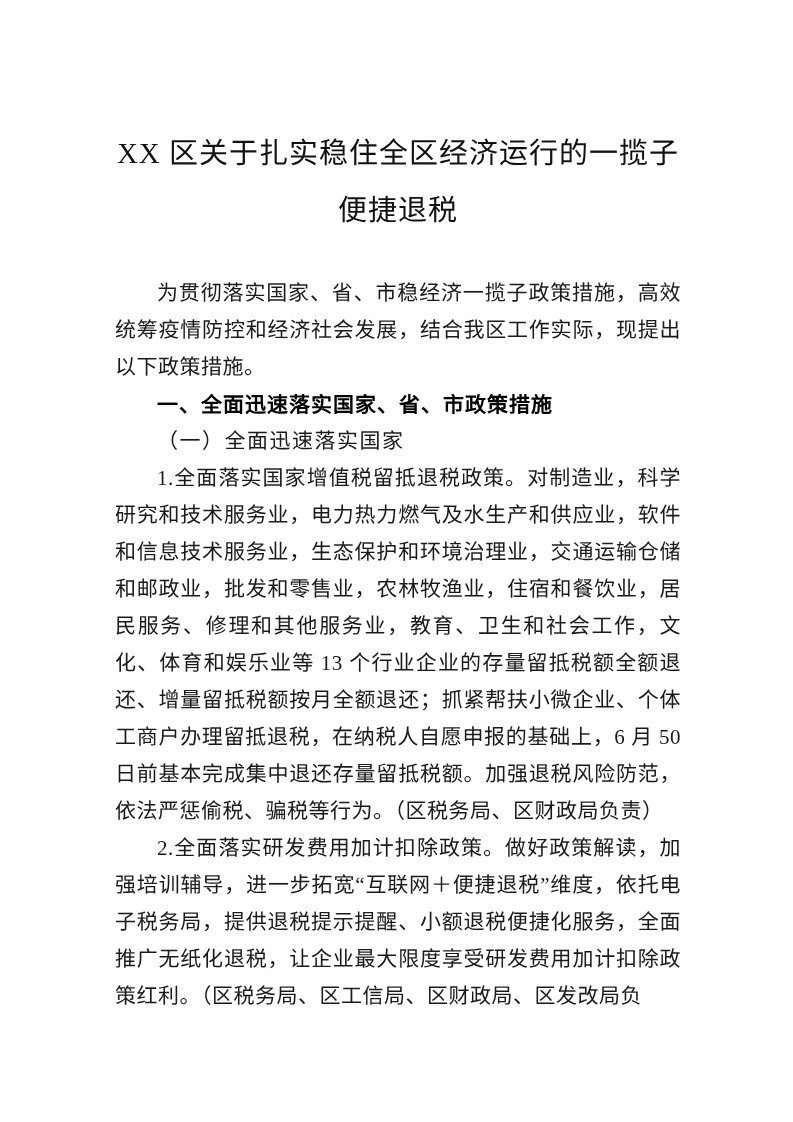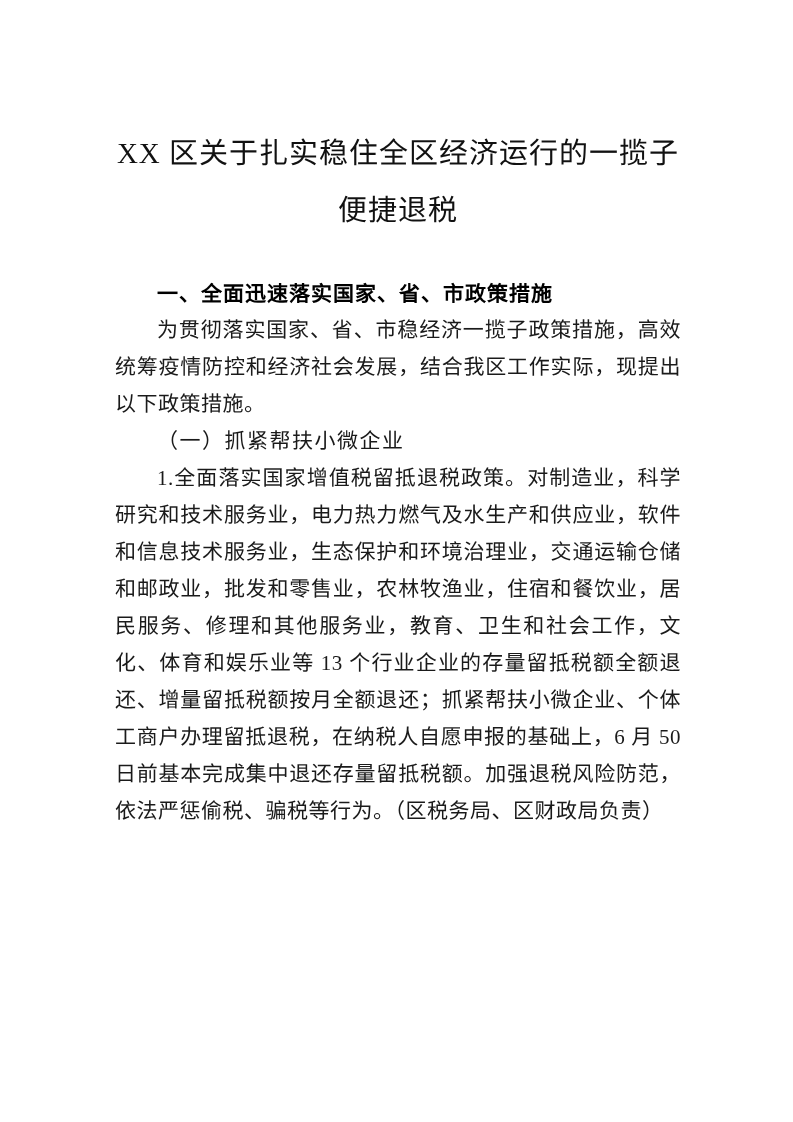--- a/index.html
+++ b/index.html
@@ -58,22 +58,23 @@
 </head>
 <body>
 
 <div class="page">
 
   <h1 class="doc-title">
     <span class="title-line">XX 区关于扎实稳住全区经济运行的一揽子</span>
     <span class="title-line">便捷退税</span>
   </h1>
 
+  <p class="para body">为贯彻落实国家、省、市稳经济一揽子政策措施，高效统筹疫情防控和经济社会发展，结合我区工作实际，现提出以下政策措施。</p>
+
   <p class="para heading1">一、全面迅速落实国家、省、市政策措施</p>
 
-  <p class="para body">为贯彻落实国家、省、市稳经济一揽子政策措施，高效统筹疫情防控和经济社会发展，结合我区工作实际，现提出以下政策措施。</p>
-
-  <p class="para heading2">（一）抓紧帮扶小微企业</p>
+  <p class="para heading2">（一）全面迅速落实国家</p>
 
   <p class="para body">1.全面落实国家增值税留抵退税政策。对制造业，科学研究和技术服务业，电力热力燃气及水生产和供应业，软件和信息技术服务业，生态保护和环境治理业，交通运输仓储和邮政业，批发和零售业，农林牧渔业，住宿和餐饮业，居民服务、修理和其他服务业，教育、卫生和社会工作，文化、体育和娱乐业等 13 个行业企业的存量留抵税额全额退还、增量留抵税额按月全额退还；抓紧帮扶小微企业、个体工商户办理留抵退税，在纳税人自愿申报的基础上，6 月 50 日前基本完成集中退还存量留抵税额。加强退税风险防范，依法严惩偷税、骗税等行为。（区税务局、区财政局负责）</p>
 
+  <p class="para body">2.全面落实研发费用加计扣除政策。做好政策解读，加强培训辅导，进一步拓宽“互联网＋便捷退税”维度，依托电子税务局，提供退税提示提醒、小额退税便捷化服务，全面推广无纸化退税，让企业最大限度享受研发费用加计扣除政策红利。（区税务局、区工信局、区财政局、区发改局负</p>
 
 </div>
 
 </body></html>

